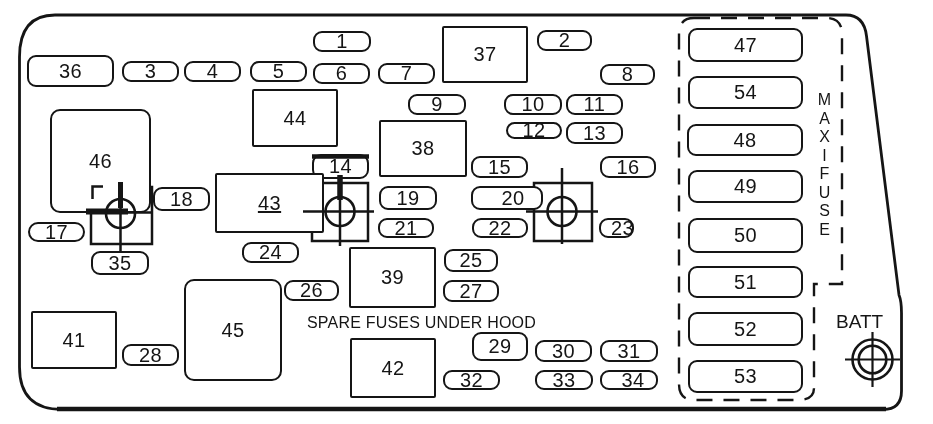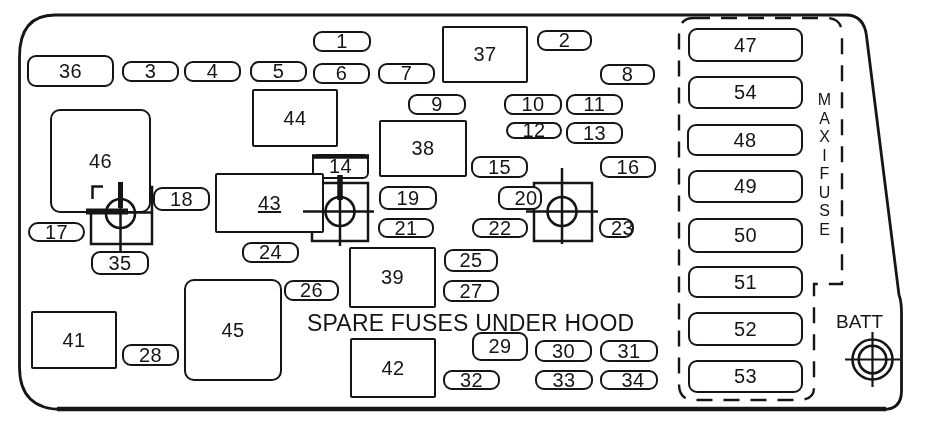--- a/index.html
+++ b/index.html
@@ -35,21 +35,21 @@
     letter-spacing: 0.5px;
     color: #151515;
   }
   .fuse.rounded { border-radius: 9px; }
   .fuse.square  { border-radius: 2px; }
   .fuse.panel   { border-radius: 10px; }
   .spare-label {
     position: absolute;
     left: 307px;
     top: 314px;
-    font-size: 23px;
+    font-size: 16px;
     letter-spacing: 0.2px;
     white-space: nowrap;
     line-height: 18px;
   }
   .maxi-label {
     position: absolute;
     left: 815px;
     top: 91px;
     writing-mode: vertical-rl;
     text-orientation: upright;
@@ -85,27 +85,27 @@
       <div class="fuse rounded" style="left: 184px; top: 61px; width: 57px; height: 21px;">4</div>
       <div class="fuse rounded" style="left: 250px; top: 61px; width: 57px; height: 21px;">5</div>
       <div class="fuse rounded" style="left: 313px; top: 63px; width: 57px; height: 21px;">6</div>
       <div class="fuse rounded" style="left: 378px; top: 63px; width: 57px; height: 21px;">7</div>
       <div class="fuse rounded" style="left: 600px; top: 64px; width: 55px; height: 21px;">8</div>
       <div class="fuse rounded" style="left: 408px; top: 94px; width: 58px; height: 21px;">9</div>
       <div class="fuse rounded" style="left: 504px; top: 94px; width: 58px; height: 21px;">10</div>
       <div class="fuse rounded" style="left: 566px; top: 94px; width: 57px; height: 21px;">11</div>
       <div class="fuse rounded" style="left: 506px; top: 122px; width: 56px; height: 17px;">12</div>
       <div class="fuse rounded" style="left: 566px; top: 122px; width: 57px; height: 22px;">13</div>
-      <div class="fuse rounded" style="left: 312px; top: 154px; width: 57px; height: 25px; border-radius: 6px;">14</div>
+      <div class="fuse rounded" style="left: 312px; top: 154px; width: 57px; height: 25px;">14</div>
       <div class="fuse rounded" style="left: 471px; top: 156px; width: 57px; height: 22px;">15</div>
       <div class="fuse rounded" style="left: 600px; top: 156px; width: 56px; height: 22px;">16</div>
       <div class="fuse rounded" style="left: 28px; top: 222px; width: 57px; height: 20px; border-radius: 10px;">17</div>
       <div class="fuse rounded" style="left: 153px; top: 187px; width: 57px; height: 24px;">18</div>
       <div class="fuse rounded" style="left: 379px; top: 186px; width: 58px; height: 24px;">19</div>
-      <div class="fuse rounded" style="left: 498px; top: 186px; width: 44px; height: 24px; padding-left: 12px;">20</div>
+      <div class="fuse rounded" style="left: 471px; top: 186px; width: 72px; height: 24px; padding-left: 12px;">20</div>
       <div class="fuse rounded" style="left: 378px; top: 218px; width: 56px; height: 20px;">21</div>
       <div class="fuse rounded" style="left: 472px; top: 218px; width: 56px; height: 20px;">22</div>
       <div class="fuse rounded" style="left: 599px; top: 218px; width: 35px; height: 20px; padding-left: 12px;">23</div>
       <div class="fuse rounded" style="left: 242px; top: 242px; width: 57px; height: 21px;">24</div>
       <div class="fuse rounded" style="left: 444px; top: 249px; width: 54px; height: 23px;">25</div>
       <div class="fuse rounded" style="left: 284px; top: 280px; width: 55px; height: 21px;">26</div>
       <div class="fuse rounded" style="left: 443px; top: 280px; width: 56px; height: 22px;">27</div>
       <div class="fuse rounded" style="left: 122px; top: 344px; width: 57px; height: 22px;">28</div>
       <div class="fuse rounded" style="left: 472px; top: 332px; width: 56px; height: 29px;">29</div>
       <div class="fuse rounded" style="left: 535px; top: 340px; width: 57px; height: 22px;">30</div>

